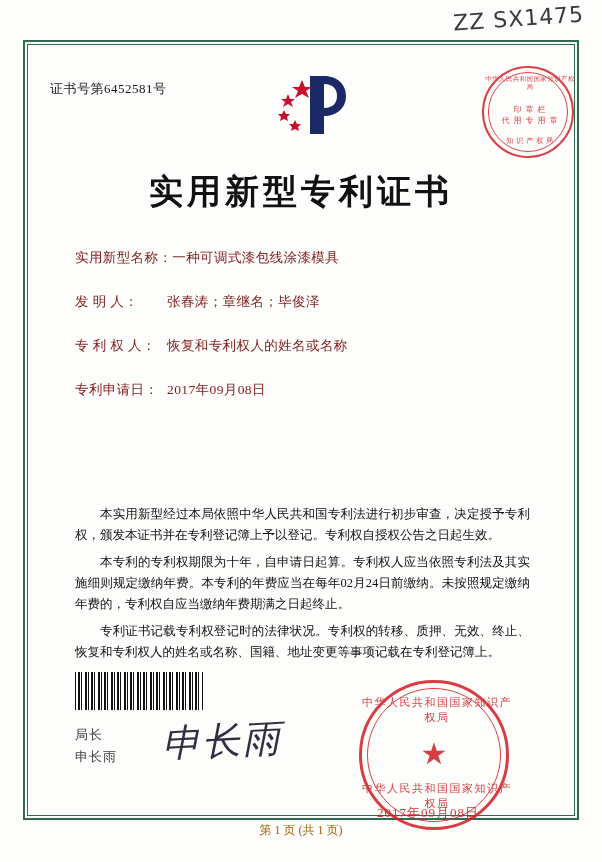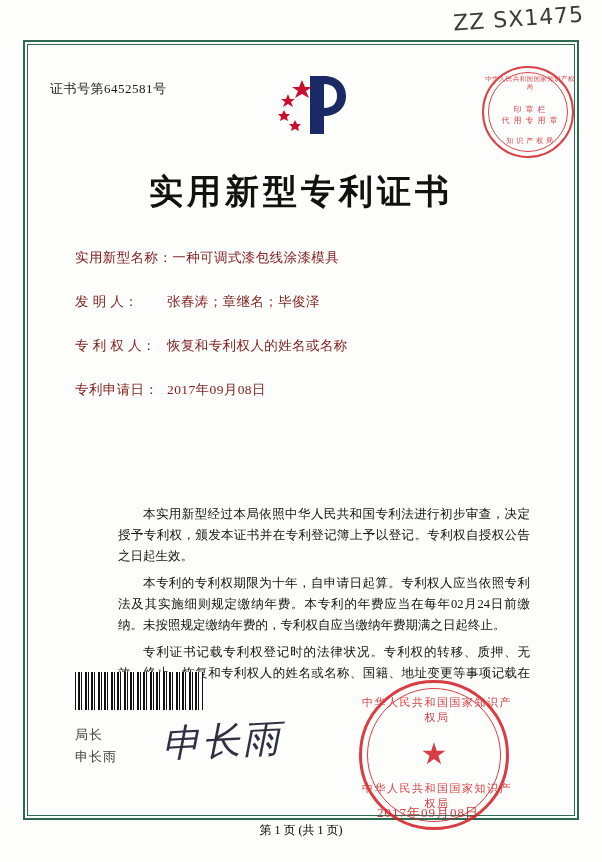--- a/index.html
+++ b/index.html
@@ -166,21 +166,20 @@
     top: 460px;
     width: 455px;
     font-size: 12.5px;
     line-height: 21px;
     color: #111;
     text-align: justify;
   }
   .para {
     text-indent: 25px;
     margin-bottom: 6px;
-    margin-left: 43px;
   }
 
   
   .barcode {
     position: absolute;
     left: 48px;
     top: 628px;
     width: 128px;
     height: 38px;
     background:
@@ -266,21 +265,21 @@
     opacity: 0.9;
   }
 
   .footer {
     position: absolute;
     left: 0;
     top: 822px;
     width: 602px;
     text-align: center;
     font-size: 12px;
-    color: #000000;
+    color: #a16207;
   }
 </style>
 </head>
 <body>
 
 <div class="page">
 
   <div class="handwrite-top">ZZ SX1475</div>
 
   <div class="border-outer"></div>

